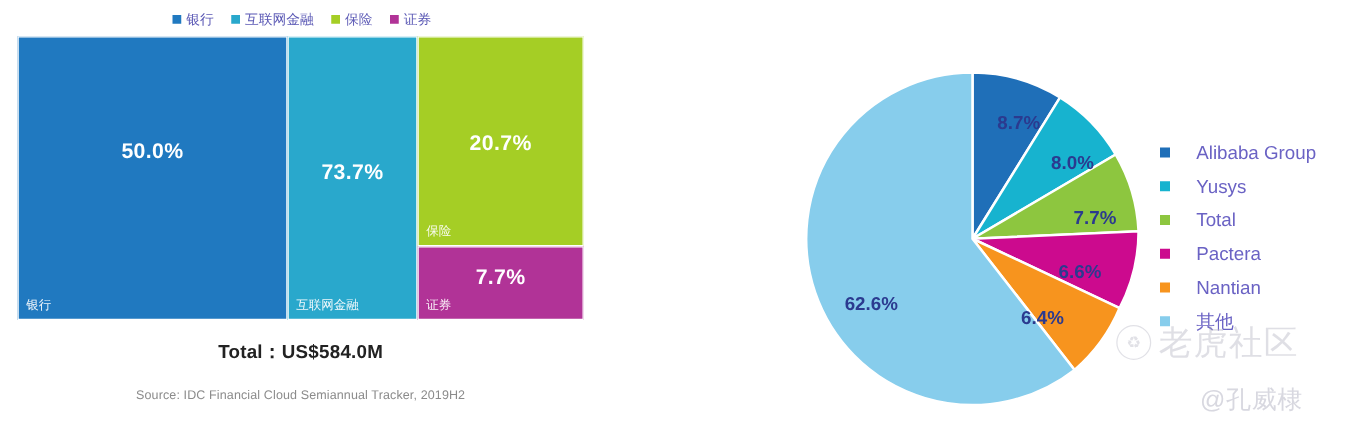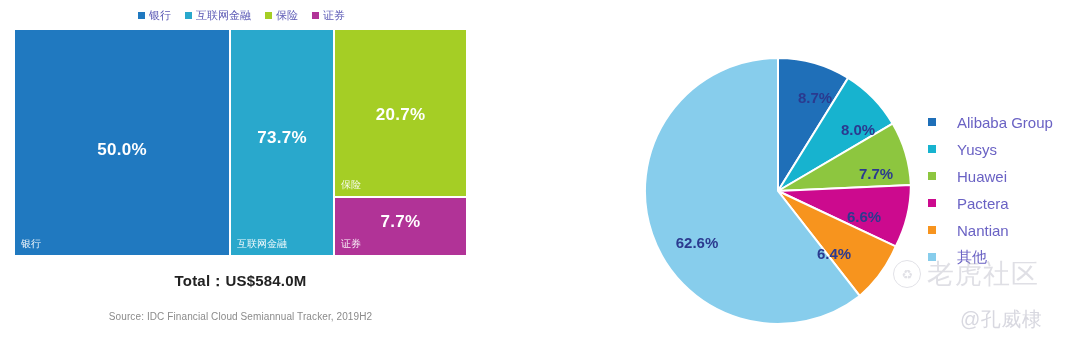--- a/index.html
+++ b/index.html
@@ -75,21 +75,21 @@
     font-size: 10px;
     white-space: nowrap;
   }
 
   
   #tm-bank      { left: 0px;   top: 0px;   width: 216px; height: 227px; }
   #tm-internet  { left: 216px; top: 0px;   width: 104px; height: 227px; }
   #tm-insurance { left: 320px; top: 0px;   width: 133px; height: 168px; }
   #tm-security  { left: 320px; top: 168px; width: 133px; height: 59px;  }
 
-  #tm-bank .tm-pct      { top: 110px; }
+  #tm-bank .tm-pct      { top: 81px; }
   #tm-internet .tm-pct  { top: 98px; }
   #tm-insurance .tm-pct { top: 75px; }
   #tm-security .tm-pct  { top: 14px; }
 
   #treemap-total {
     position: absolute;
     left: 14px; top: 272px;
     width: 453px;
     text-align: center;
     font-size: 15px;
@@ -253,21 +253,21 @@
     <div class="pie-legend-item">
       <span class="pie-legend-swatch" style="background:#1f6fb8"></span>
       <span>Alibaba Group</span>
     </div>
     <div class="pie-legend-item">
       <span class="pie-legend-swatch" style="background:#17b3cf"></span>
       <span>Yusys</span>
     </div>
     <div class="pie-legend-item">
       <span class="pie-legend-swatch" style="background:#8dc63f"></span>
-      <span>Huawei</span>
+      <span>Total</span>
     </div>
     <div class="pie-legend-item">
       <span class="pie-legend-swatch" style="background:#cc0a8e"></span>
       <span>Pactera</span>
     </div>
     <div class="pie-legend-item">
       <span class="pie-legend-swatch" style="background:#f7941e"></span>
       <span>Nantian</span>
     </div>
     <div class="pie-legend-item">

